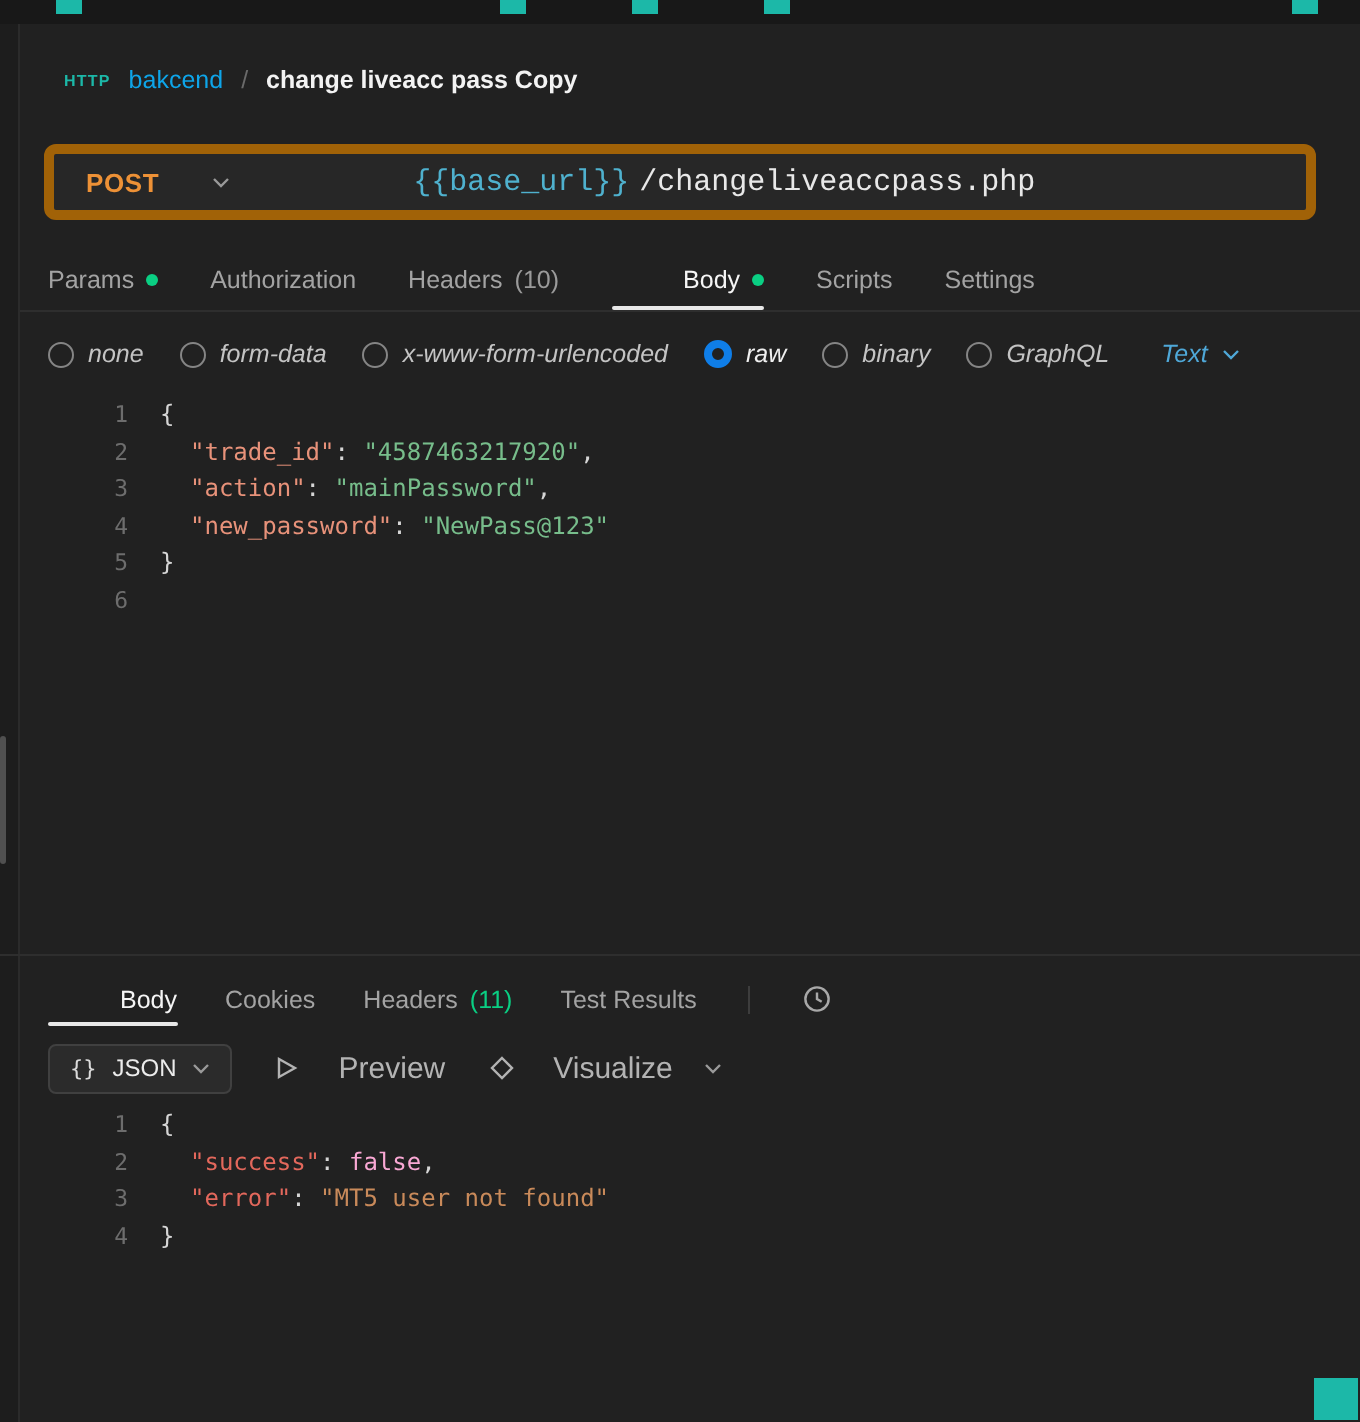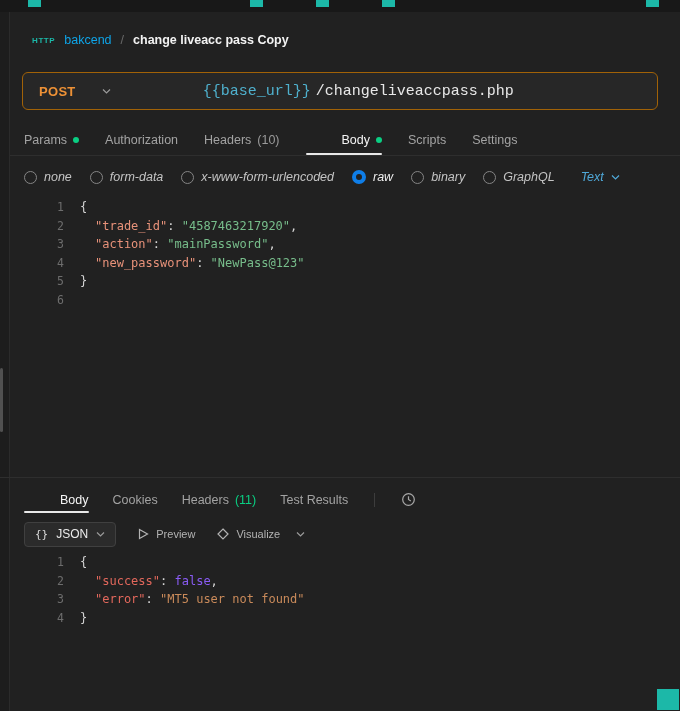--- a/index.html
+++ b/index.html
@@ -16,21 +16,21 @@
   .rail-thumb { position:absolute; left:0; top:356px; width:3px; height:64px; background:#505050; border-radius:2px; }
 
   
   .crumbs { position:absolute; left:32px; top:30px; height:20px; display:flex; align-items:center; gap:9px; font-size:12.5px; }
   .http-badge { color:#1CB8A8; font-size:8px; font-weight:700; letter-spacing:0.6px; line-height:1; padding-top:2px; }
   .crumb-collection { color:#0ea5e9; }
   .crumb-sep { color:#6a6a6a; }
   .crumb-name { color:#f3f3f3; font-weight:700; }
 
   
-  .url-bar { position:absolute; left:22px; top:72px; width:636px; height:38px; background:#272727; border:1px solid #a16207; border-radius:6px; display:flex; align-items:center; }
+  .url-bar { position:absolute; left:22px; top:72px; width:636px; height:38px; background:#272727; border:5px solid #a16207; border-radius:6px; display:flex; align-items:center; }
   .method { display:flex; align-items:center; gap:26px; padding:0 16px; cursor:pointer; }
   .method-label { color:#ED9136; font-weight:700; font-size:13px; letter-spacing:0.3px; }
   .url-text { font-size:15px; margin-left:22px; white-space:pre;font-family:Liberation Mono, monospace; }
   .url-var { color:#4FB1CE; }
   .url-path { color:#e8e8e8; margin-left:5px; }
 
   
   .tabs-row { position:absolute; left:24px; top:124px; right:0; height:31px; display:flex; gap:26px; font-size:12.5px; color:#a3a3a3; }
   .tab { position:relative; display:flex; align-items:center; gap:6px; cursor:pointer; }
   .tab .lbl { color:inherit; }
@@ -54,35 +54,35 @@
   .req-editor { top:198px; height:278px; }
   .resp-editor { top:553px; height:120px; }
   .cl { display:flex; height:18.5px; line-height:18.5px; }
   .ln { width:70px; padding-right:16px; text-align:right; color:#6d6d6d; font-size:11.5px; flex:none; }
   .code { white-space:pre; color:#d6d6d6; }
   .ind { padding-left:15px; }
   .k  { color:#E8927A; }
   .v  { color:#77BD8B; }
   .p  { color:#d6d6d6; }
   .rk { color:#E3685C; }
-  .rb { color:#8b5cf6; }
+  .rb { color:#f9a8d4; }
   .rs { color:#C98A5A; }
 
   .divider2 { position:absolute; left:0; top:477px; right:0; height:1px; background:#2e2e2e; }
 
   
   .resp-tabs { position:absolute; left:24px; top:486px; height:27px; display:flex; gap:24px; font-size:12.5px; color:#a3a3a3; align-items:stretch; }
   .vsep { width:1px; height:14px; background:#3d3d3d; align-self:center; margin:0 2px; }
   .clock-btn { display:flex; align-items:center; cursor:pointer; }
 
   
   .resp-toolbar { position:absolute; left:24px; top:521px; height:26px; display:flex; align-items:center; gap:22px; }
   .json-btn { display:flex; align-items:center; gap:8px; background:#2b2b2b; border:1px solid #404040; border-radius:4px; height:25px; padding:0 10px; color:#ececec; font-size:12px; cursor:pointer; }
   .braces { font-family:"DejaVu Sans Mono", monospace; font-size:11px; color:#dadada; }
-  .tool { display:flex; align-items:center; gap:7px; color:#b3b3b3; font-size:11px; cursor:pointer; }
+  .tool { display:flex; align-items:center; gap:20px; color:#b3b3b3; font-size:15px; cursor:pointer; }
   .chev-only { display:flex; align-items:center; cursor:pointer; margin-left:-6px; }
 
   .corner-accent { position:absolute; right:1px; bottom:1px; width:22px; height:21px; background:#1CB8A8; }
 </style>
 </head>
 <body>
 
 <div class="app">
 
   <div class="topbar">

